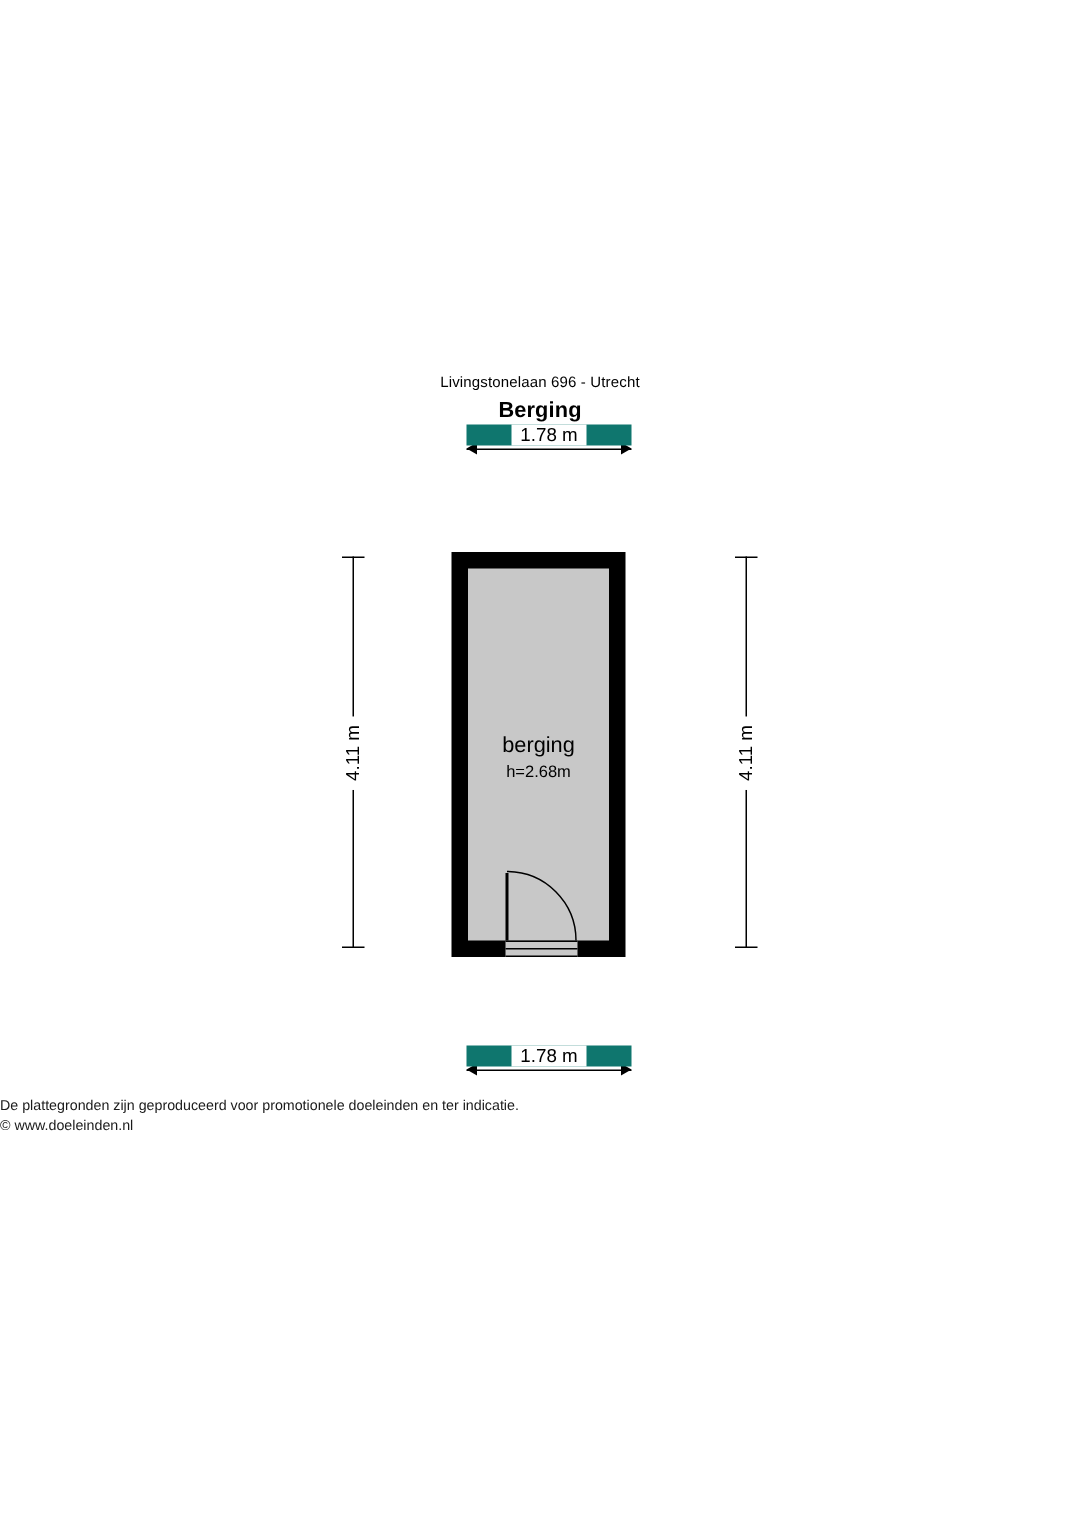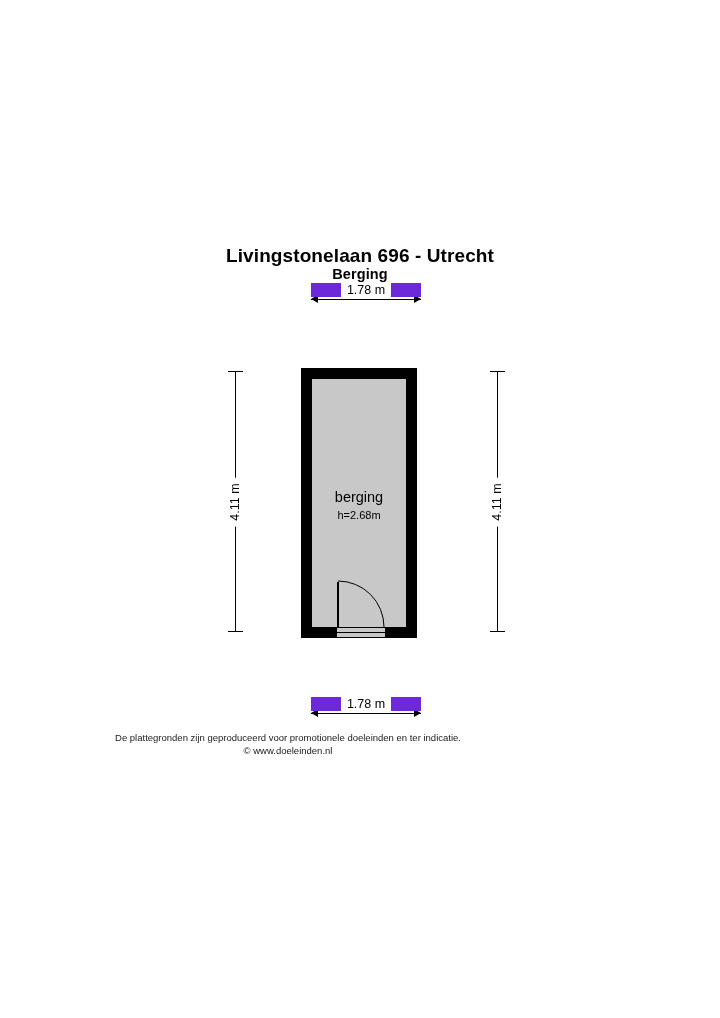--- a/index.html
+++ b/index.html
@@ -18,22 +18,22 @@
 
   
   .title-block {
     position: absolute;
     top: 246px;
     left: 0;
     width: 720px;
     text-align: center;
   }
   .title-main {
-    font-size: 19px;
-    font-weight: bold;
+    font-size: 10px;
+    font-weight: normal;
     letter-spacing: 0.1px;
     line-height: 19px;
   }
   .title-sub {
     font-size: 14.5px;
     font-weight: bold;
     letter-spacing: 0.1px;
     line-height: 19px;
   }
 
@@ -66,21 +66,21 @@
     right: 0;
     border-left: 7px solid #000;
   }
   .dim-h .label {
     position: absolute;
     top: -6px;
     left: 0;
     width: 100%;
     text-align: center;
     font-size: 12.5px;
-    background: #6d28d9;
+    background: #0f766e;
     padding: 0 2px;
     box-sizing: border-box;
   }
   .dim-h .label span {
     background: #fff;
     padding: 0 6px;
   }
 
   .dim-v {
     position: absolute;
@@ -189,21 +189,20 @@
     font-size: 11px;
     line-height: 16px;
   }
 
   
   .footer {
     position: absolute;
     top: 731px;
     left: 0;
     width: 576px;
-    text-align: center;
   }
   .footer div {
     font-size: 9.5px;
     line-height: 13px;
     color: #1a1a1a;
   }
 </style>
 </head>
 <body>
 

